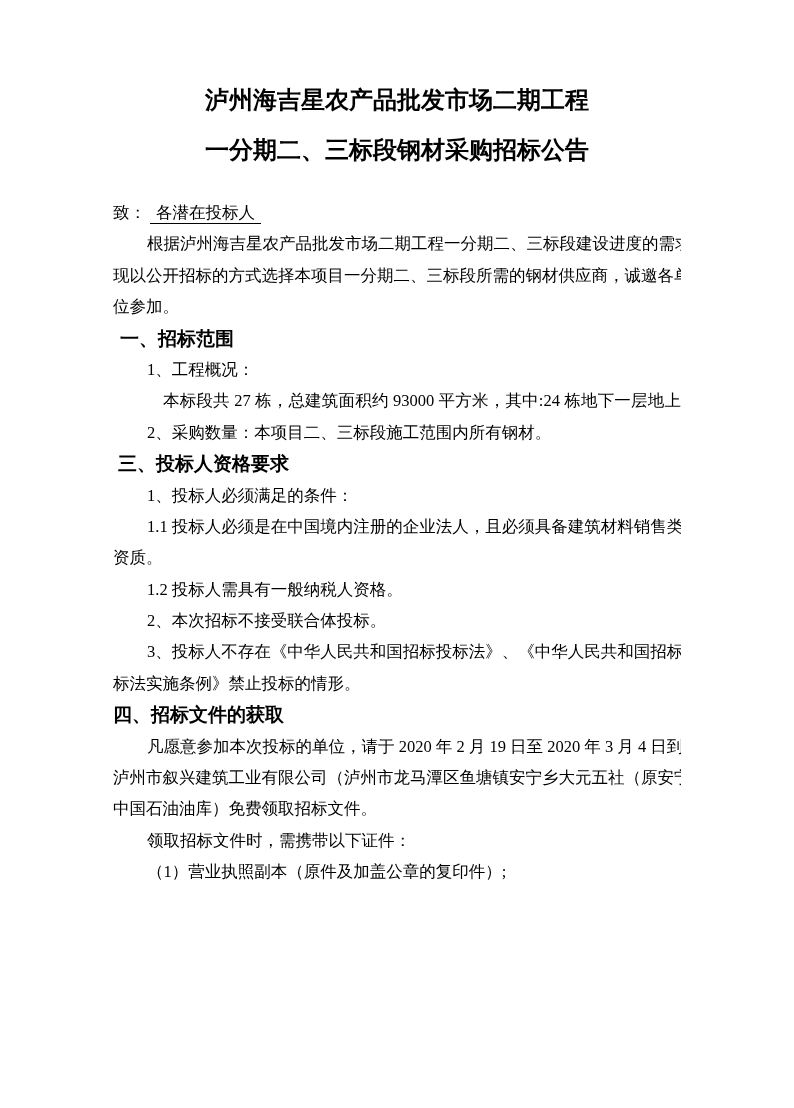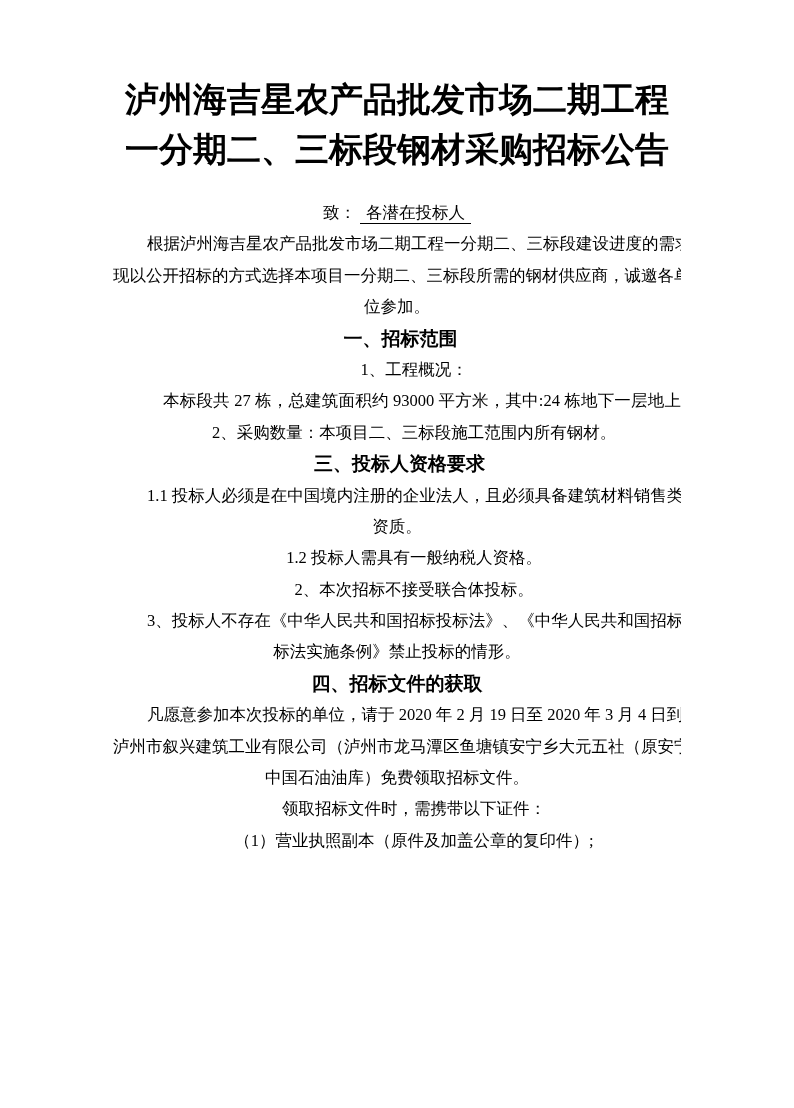--- a/index.html
+++ b/index.html
@@ -15,37 +15,36 @@
     background: #ffffff;
     color: #000000;
     font-family: "Liberation Serif", "DejaVu Serif", serif;
     overflow: hidden;
     box-sizing: border-box;
     padding: 75px 113px 0 113px;
   }
   .title-block {
     text-align: center;
     font-weight: bold;
-    font-size: 34px;
+    font-size: 24px;
     line-height: 50px;
     margin: 0 0 22px 0;
     letter-spacing: 0px;
     white-space: nowrap;
   }
   .title-line { display: block; }
   .body-block {
     font-size: 16.5px;
     line-height: 31.4px;
   }
   .line {
     display: block;
     white-space: nowrap;
     overflow: hidden;
     height: 31.4px;
-    text-align: center;
   }
   
   .full {
     text-align: justify;
     text-align-last: justify;
     -moz-text-align-last: justify;
   }
   .ind    { text-indent: 34px; }  
   .ind-lg { text-indent: 50px; }  
   .h {
@@ -77,20 +76,21 @@
     <div class="line ind full">根据泸州海吉星农产品批发市场二期工程一分期二、三标段建设进度的需求，</div>
     <div class="line full">现以公开招标的方式选择本项目一分期二、三标段所需的钢材供应商，诚邀各单</div>
     <div class="line">位参加。</div>
 
     <div class="line h ti7">一、招标范围</div>
     <div class="line ind">1、工程概况：</div>
     <div class="line ind-lg full">本标段共 27 栋，总建筑面积约 93000 平方米，其中:24 栋地下一层地上</div>
     <div class="line ind">2、采购数量：本项目二、三标段施工范围内所有钢材。</div>
 
     <div class="line h ti5">三、投标人资格要求</div>
+    <div class="line ind">1、投标人必须满足的条件：</div>
     <div class="line ind full">1.1 投标人必须是在中国境内注册的企业法人，且必须具备建筑材料销售类</div>
     <div class="line">资质。</div>
     <div class="line ind">1.2 投标人需具有一般纳税人资格。</div>
     <div class="line ind">2、本次招标不接受联合体投标。</div>
     <div class="line ind full">3、投标人不存在《中华人民共和国招标投标法》、《中华人民共和国招标投</div>
     <div class="line">标法实施条例》禁止投标的情形。</div>
 
     <div class="line h">四、招标文件的获取</div>
     <div class="line ind full">凡愿意参加本次投标的单位，请于 2020 年 2 月 19 日至 2020 年 3 月 4 日到</div>
     <div class="line full">泸州市叙兴建筑工业有限公司（泸州市龙马潭区鱼塘镇安宁乡大元五社（原安宁</div>

